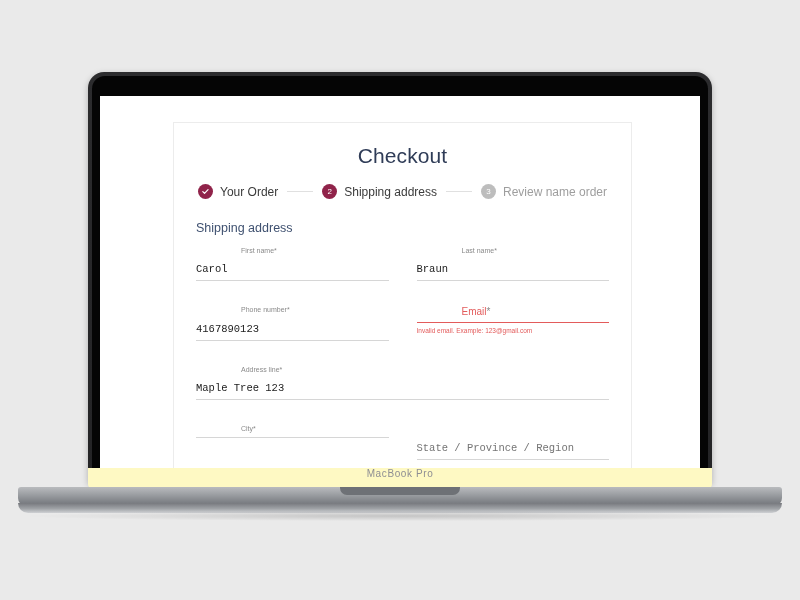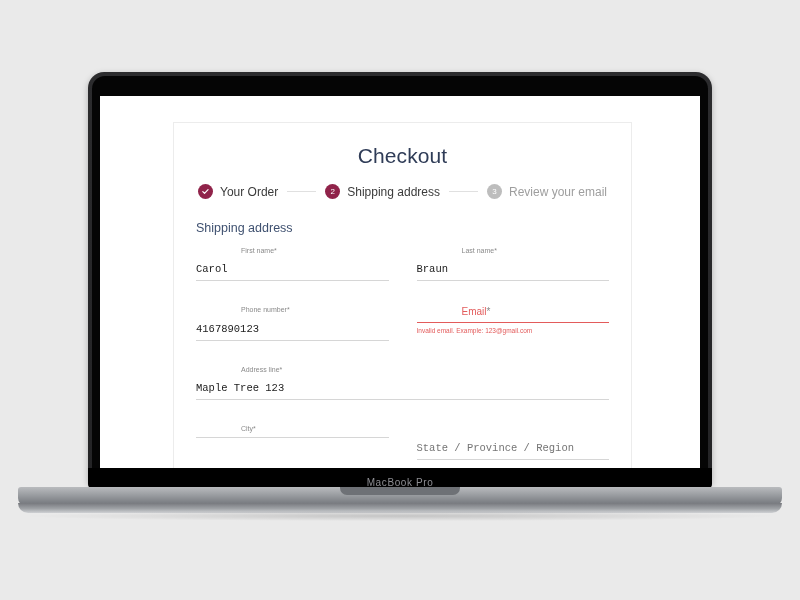--- a/index.html
+++ b/index.html
@@ -42,24 +42,24 @@
     position: absolute;
     left: 100px; top: 96px;
     width: 600px; height: 372px;
     background: #ffffff;
     overflow: hidden;
   }
   #lid-chin {
     position: absolute;
     left: 88px; top: 468px;
     width: 624px; height: 20px;
-    background: #000000;
+    background: #fef9c3;
     border-radius: 0 0 4px 4px;
     display: flex;
-    align-items: flex-end;
+    align-items: flex-start;
     justify-content: center;
   }
   #lid-chin-label {
     font-size: 10px;
     letter-spacing: .6px;
     color: #8e8e93;
     font-family: "Liberation Sans", sans-serif;
   }
   #laptop-base {
     position: absolute;
@@ -234,21 +234,21 @@
 
         <div class="step">
           <span class="step-bubble active">2</span>
           <span class="step-label">Shipping address</span>
         </div>
 
         <div class="step-connector"></div>
 
         <div class="step">
           <span class="step-bubble todo">3</span>
-          <span class="step-label todo">Review your email</span>
+          <span class="step-label todo">Review name order</span>
         </div>
 
       </div>
 
       <h2 id="section-title">Shipping address</h2>
 
       <div class="row">
         <div class="field">
           <label class="field-label"><span>First name</span><span class="req">*</span></label>
           <input class="field-value" type="text" value="Carol" style="">

